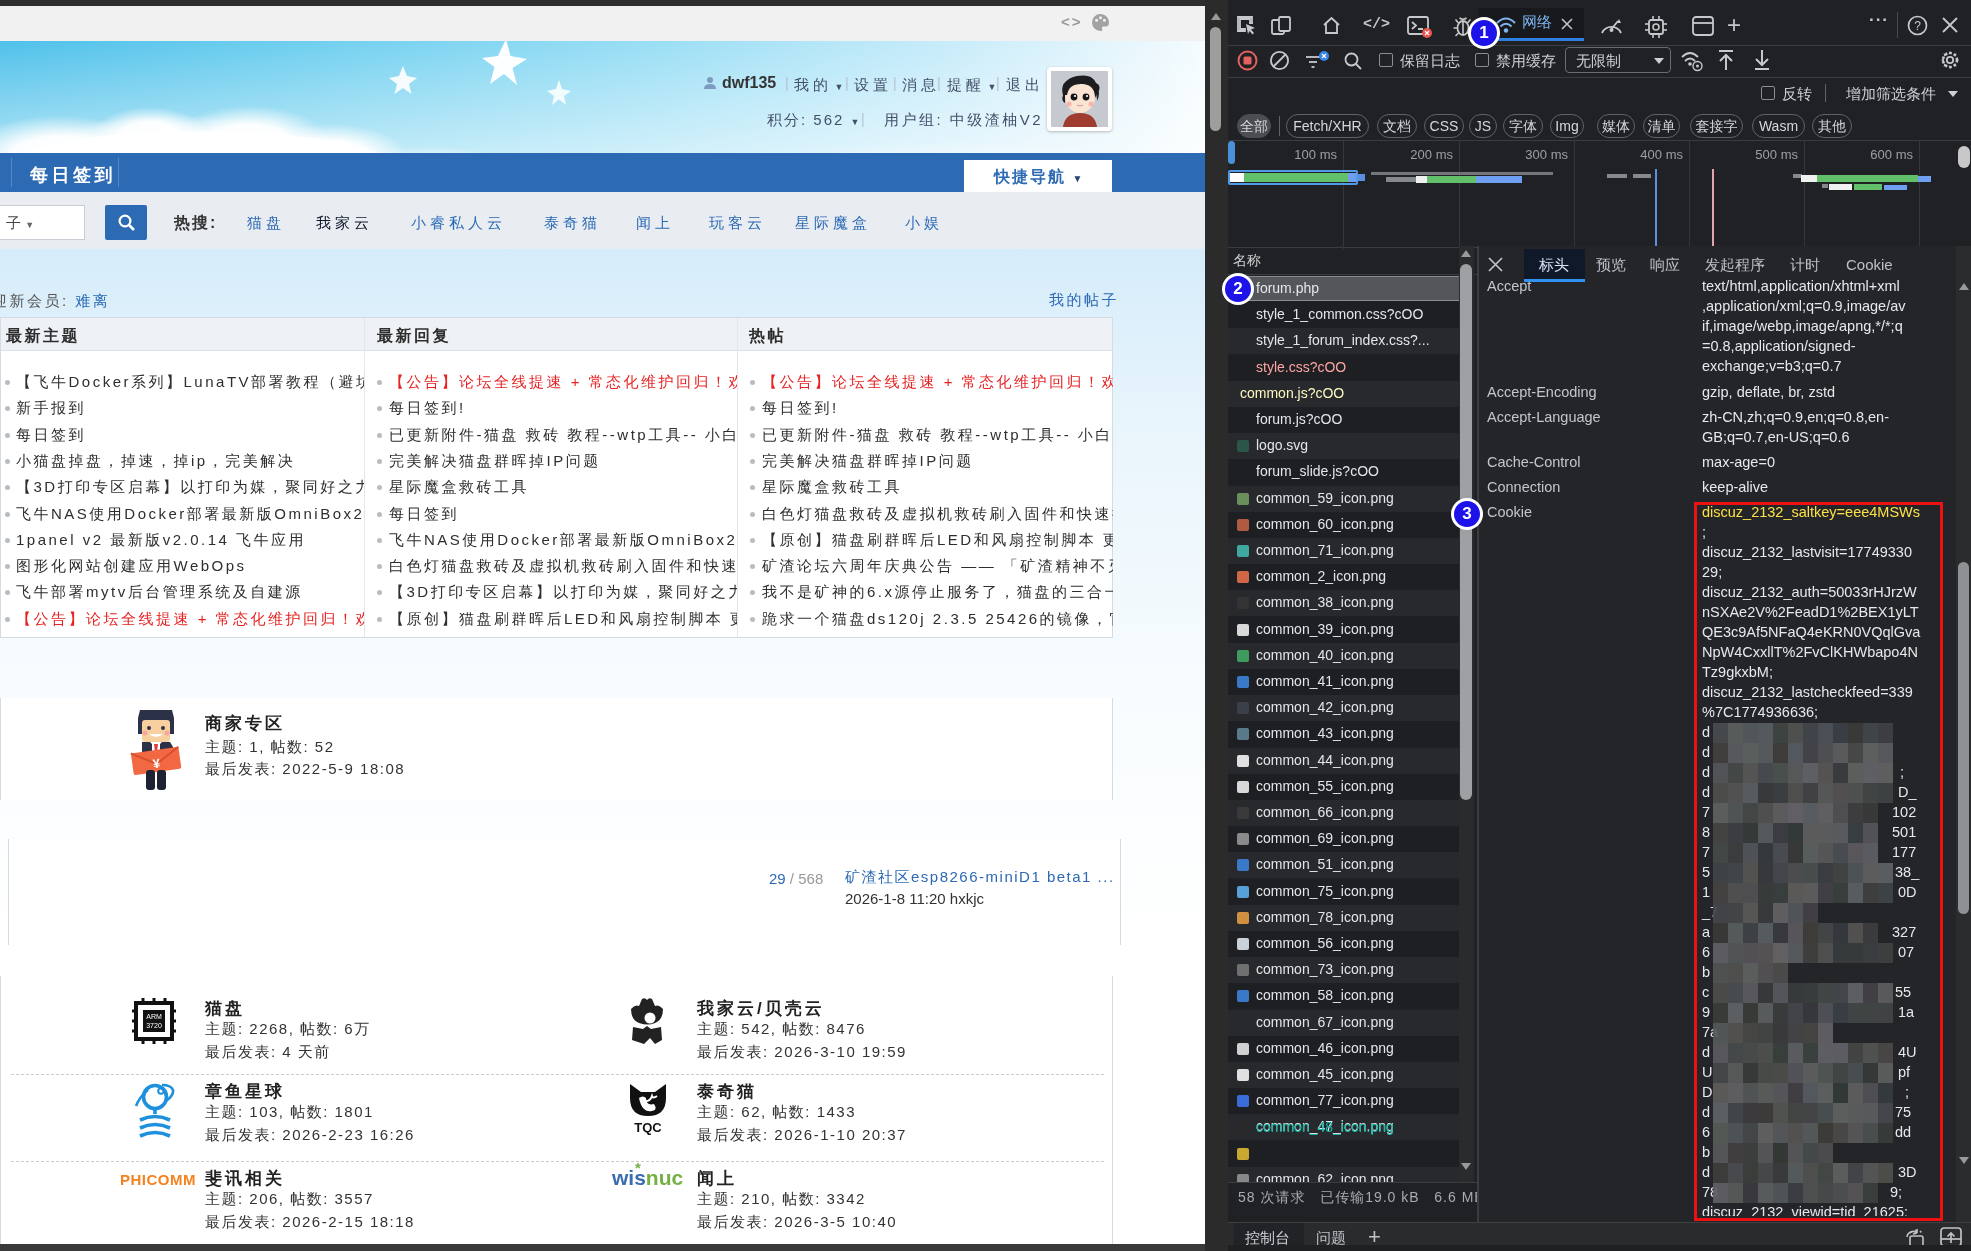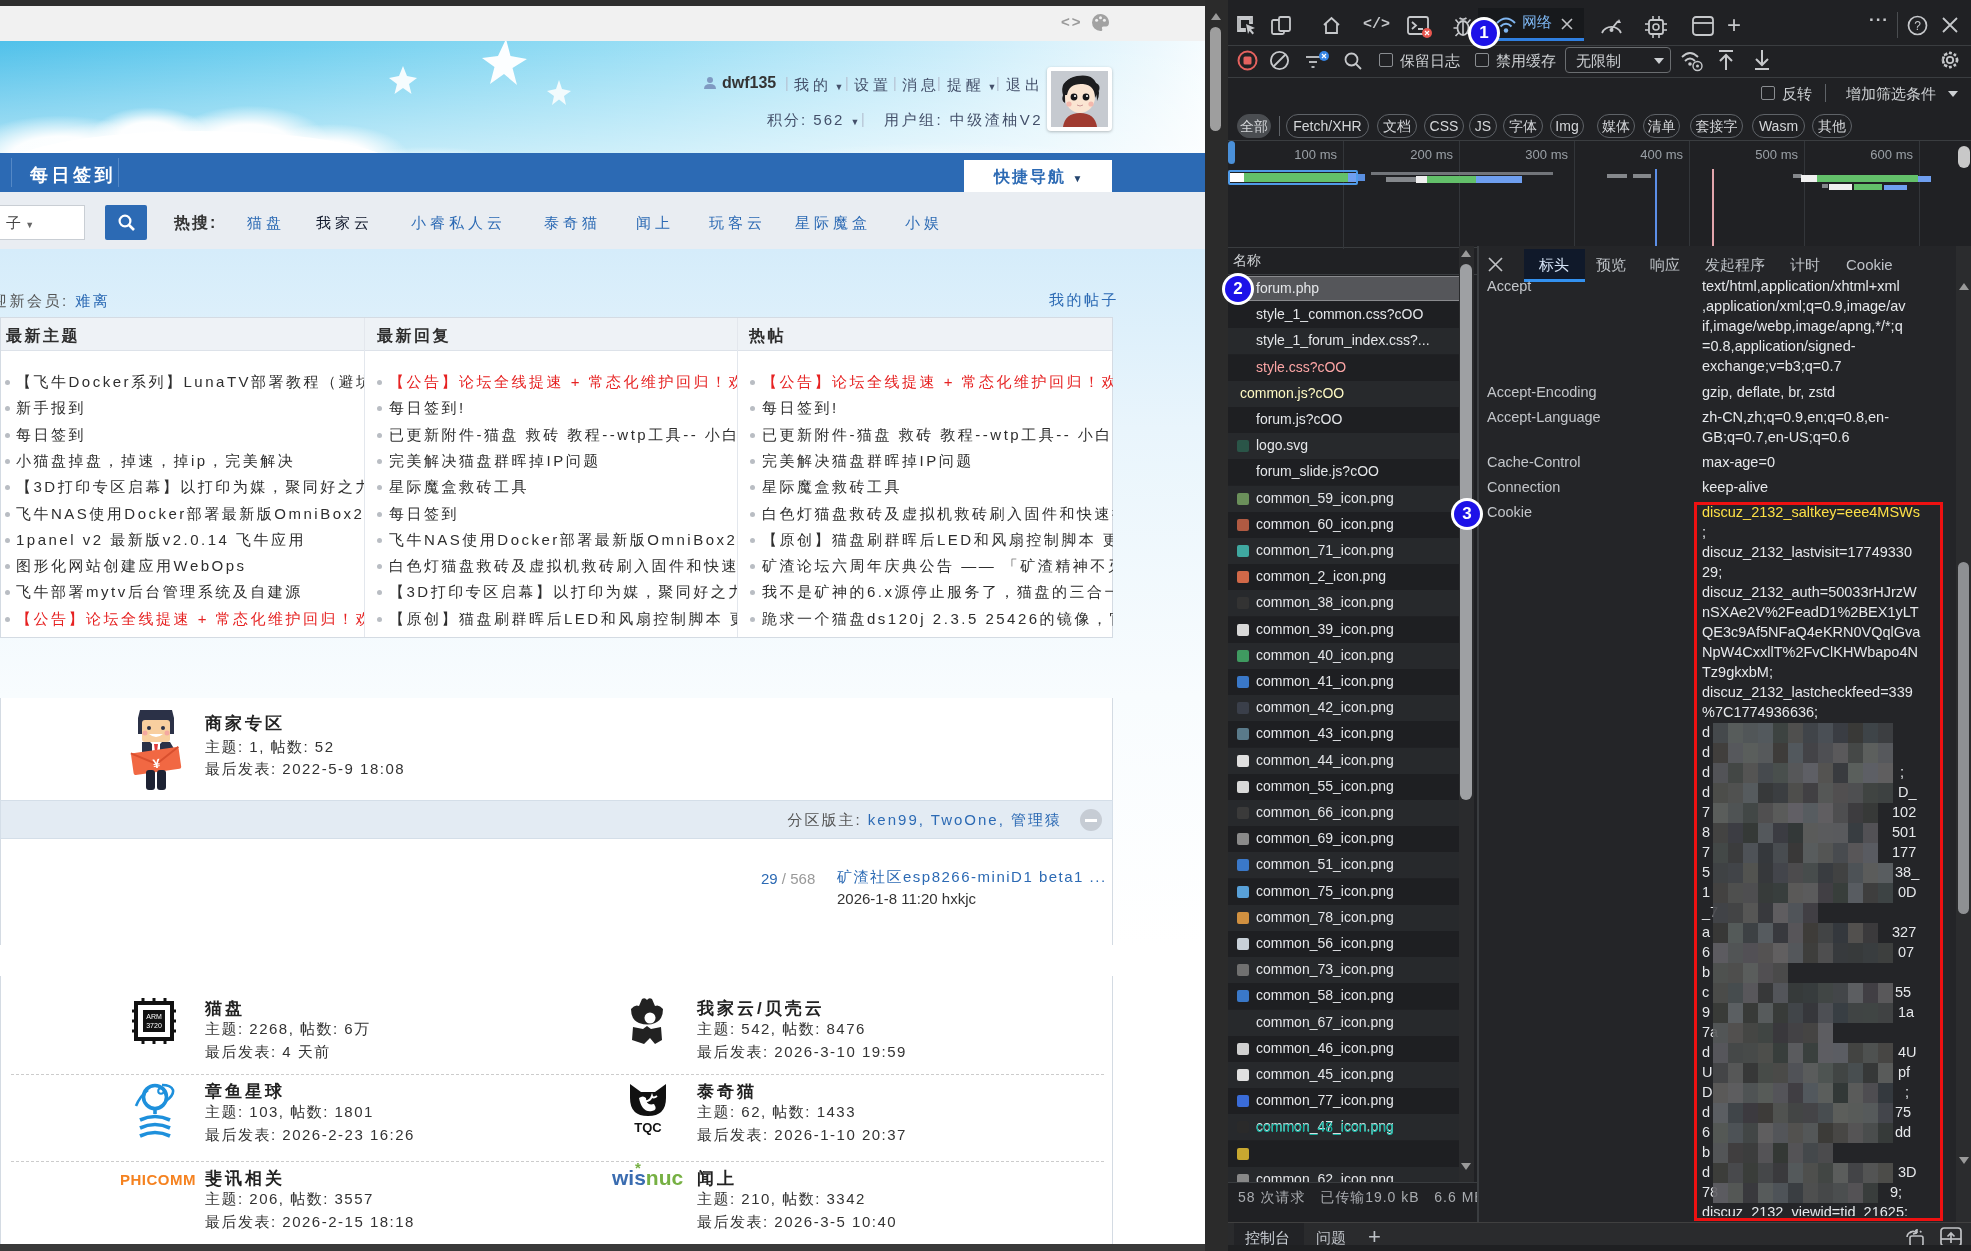--- a/index.html
+++ b/index.html
@@ -195,27 +195,21 @@
           <path d="M2 42 L26 56 L50 42" fill="none" stroke="#d94f2e" stroke-width="2"></path>
           <text x="26" y="60" font-size="13" fill="#fff" text-anchor="middle" font-weight="bold">¥</text>
         </g>
 <rect x="16" y="62" width="9" height="20" rx="3" fill="#1d2233"></rect>
         <rect x="27" y="62" width="9" height="20" rx="3" fill="#1d2233"></rect>
 </svg>
 <div class="a nw" style="left:204px;top:14px;font:bold 17px 'Liberation Sans';color:#222;letter-spacing:3px">商家专区</div>
 <div class="a nw" style="left:204px;top:40px;font:15px 'Liberation Sans';color:#333;letter-spacing:1.5px">主题: 1, 帖数: 52</div>
 <div class="a nw" style="left:204px;top:62px;font:15px 'Liberation Sans';color:#333;letter-spacing:1.5px">最后发表: 2022-5-9 18:08</div>
 </div>
-<div class="a" style="left:0;top:800px;width:1113px;height:39px;background:#e3ebf3;border:1px solid #d4dee8">
-<div class="a nw" style="right:50px;top:10px;font:15px 'Liberation Sans';color:#555;letter-spacing:2px">分区版主: <span style="color:#2c6ab4">ken99, TwoOne, 管理猿</span></div>
-<div class="a" style="right:10px;top:8px;width:22px;height:22px;border-radius:11px;background:#c6ccd4">
-<div class="a" style="left:5px;top:10px;width:12px;height:3px;background:#fff"></div>
-      </div>
-    </div>
-<div class="a" style="left:0;top:839px;width:1113px;height:106px;background:#fff;border-left:1px solid #d4dbe3;border-right:1px solid #d4dbe3">
+<div class="a" style="left:8px;top:839px;width:1113px;height:106px;background:#fff;border-left:1px solid #d4dbe3;border-right:1px solid #d4dbe3">
 <div class="a nw" style="left:760px;top:31px;font:15px 'Liberation Sans';color:#2c6ab4">29 <span style="color:#999">/ 568</span></div>
 <div class="a nw" style="left:836px;top:29px;font:15px 'Liberation Sans';color:#2c6ab4;letter-spacing:1.5px">矿渣社区esp8266-miniD1 beta1 ...</div>
 <div class="a nw" style="left:836px;top:51px;font:15px 'Liberation Sans';color:#333">2026-1-8 11:20 hxkjc</div>
 </div>
 <div class="a" style="left:0;top:976px;width:1113px;height:268px;background:#fff;border-left:1px solid #d4dbe3;border-right:1px solid #d4dbe3">
 <div class="a" style="left:10px;top:98px;width:1093px;height:0;border-top:1px dashed #ccc"></div>
 <div class="a" style="left:10px;top:185px;width:1093px;height:0;border-top:1px dashed #ccc"></div>
 <div class="a nw" style="left:204px;top:21px;font:bold 17px 'Liberation Sans';color:#222;letter-spacing:3px">猫盘</div>
 <div class="a nw" style="left:204px;top:44px;font:15px 'Liberation Sans';color:#333;letter-spacing:1.5px">主题: 2268, 帖数: 6万</div>
 <div class="a nw" style="left:204px;top:67px;font:15px 'Liberation Sans';color:#333;letter-spacing:1.5px">最后发表: 4 天前</div>

